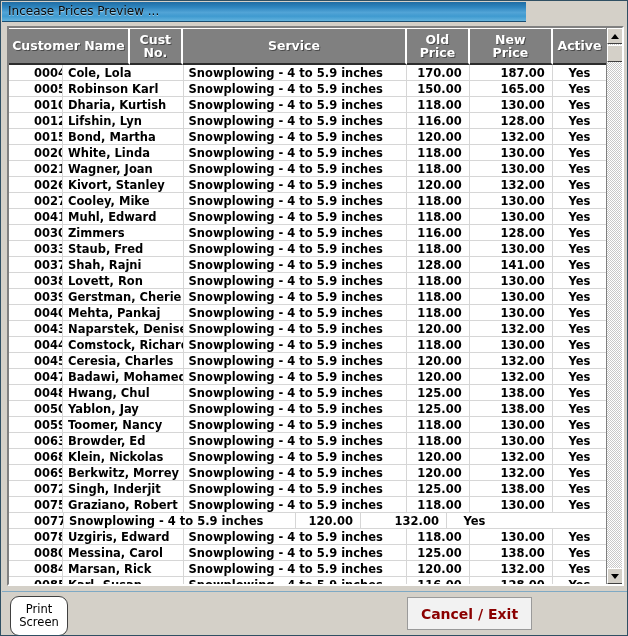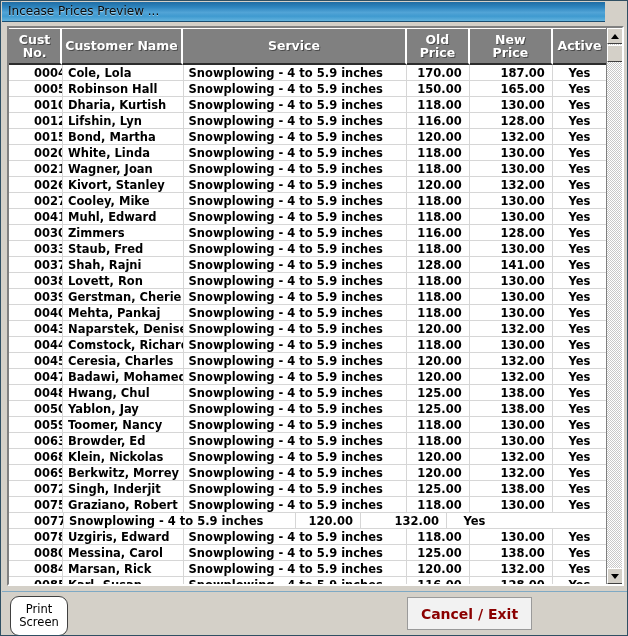--- a/index.html
+++ b/index.html
@@ -18,21 +18,21 @@
     width: 628px; height: 636px;
     background: #d4d0c8;
     border: 1px solid #2f4f63;
     overflow: hidden;
   }
 
   
   #titlebar {
     position: absolute;
     left: 1px; top: 1px;
-    width: 603px; height: 20px;
+    width: 524px; height: 20px;
     background: linear-gradient(to bottom, #1f6ca3 0%, #2f86bf 28%, #52a4d6 55%, #3f9ad0 75%, #63b3dd 100%);
     border-bottom: 1px solid #1b4e72;
   }
   #titlebar-text {
     position: absolute;
     left: 6px; top: 2px;
     font-size: 12px;
     color: #0a0a0a;
     font-family: "DejaVu Sans", "Liberation Sans", sans-serif;
     white-space: nowrap;
@@ -222,27 +222,27 @@
 
   <div id="titlebar">
     <div id="titlebar-text">Incease Prices Preview ...</div>
   </div>
 
   <div id="body-area">
 
     <div id="grid-frame">
 
       <div id="grid-header">
+        <div class="hcell c-name">Customer Name</div>
         <div class="hcell c-cust">
           <div>
             <div>Cust</div>
             <div>No.</div>
           </div>
         </div>
-        <div class="hcell c-name">Customer Name</div>
         <div class="hcell c-service">Service</div>
         <div class="hcell c-old">
           <div>
             <div>Old</div>
             <div>Price</div>
           </div>
         </div>
         <div class="hcell c-new">
           <div>
             <div>New</div>
@@ -256,21 +256,21 @@
           <div class="row">
             <div class="cell c-cust num-left">0004</div>
             <div class="cell c-name txt-left">Cole, Lola</div>
             <div class="cell c-service txt-left">Snowplowing - 4 to 5.9 inches</div>
             <div class="cell c-old num-right">170.00</div>
             <div class="cell c-new num-right">187.00</div>
             <div class="cell c-active ctr">Yes</div>
           </div>
           <div class="row">
             <div class="cell c-cust num-left">0005</div>
-            <div class="cell c-name txt-left">Robinson Hall</div>
+            <div class="cell c-name txt-left">Robinson Karl</div>
             <div class="cell c-service txt-left">Snowplowing - 4 to 5.9 inches</div>
             <div class="cell c-old num-right">150.00</div>
             <div class="cell c-new num-right">165.00</div>
             <div class="cell c-active ctr">Yes</div>
           </div>
           <div class="row">
             <div class="cell c-cust num-left">0010</div>
             <div class="cell c-name txt-left">Dharia, Kurtish</div>
             <div class="cell c-service txt-left">Snowplowing - 4 to 5.9 inches</div>
             <div class="cell c-old num-right">118.00</div>

